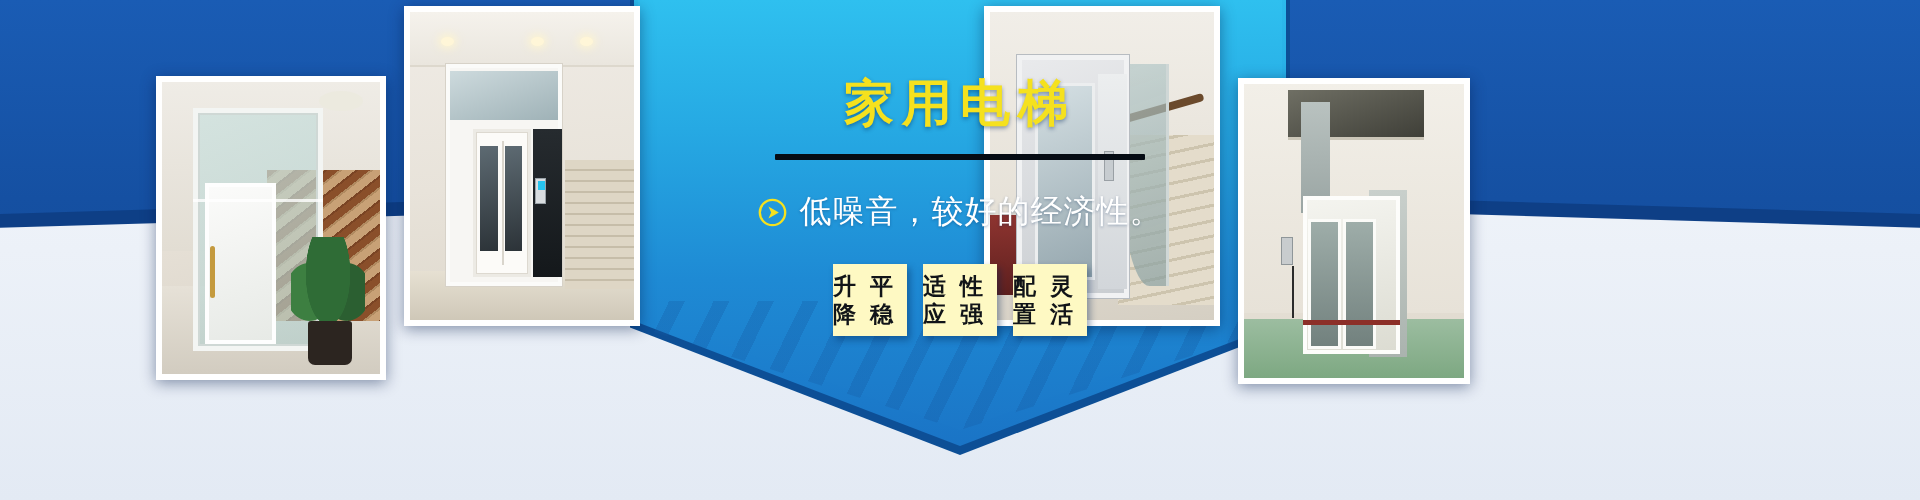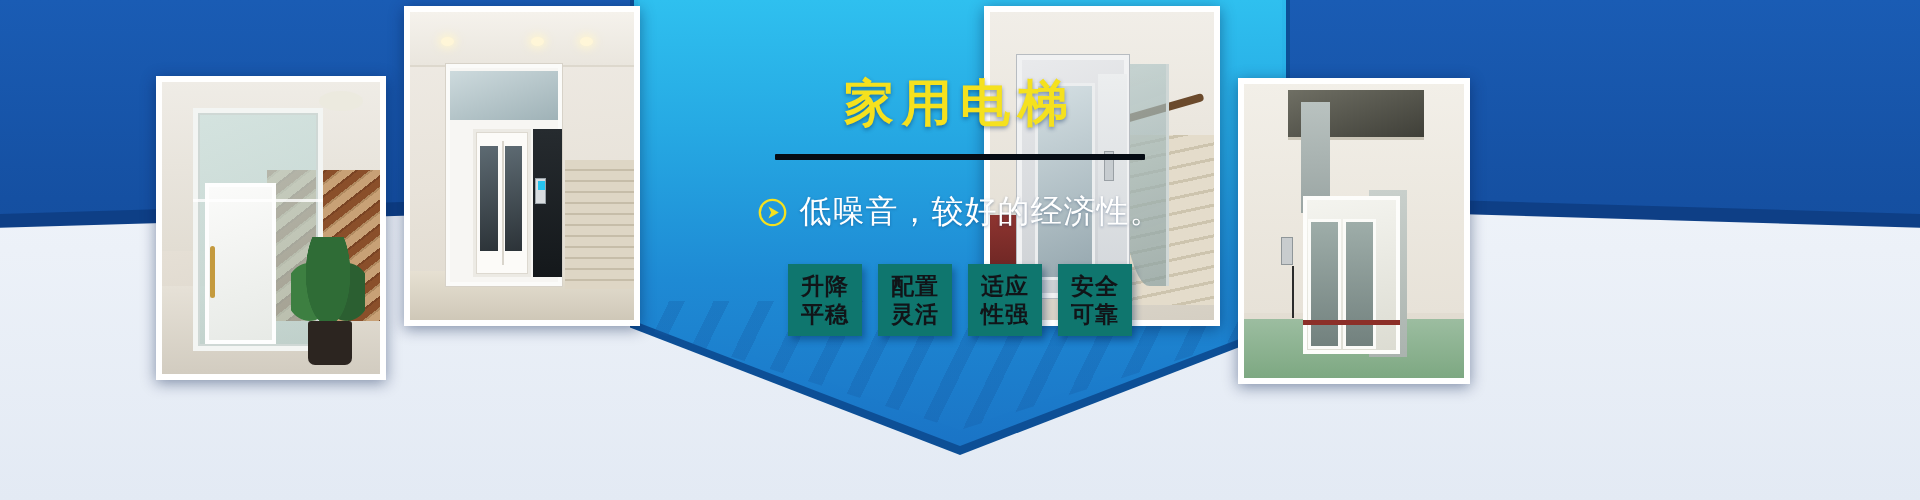--- a/index.html
+++ b/index.html
@@ -86,24 +86,24 @@
   }
   .arrow-icon { width:29px; height:29px; display:block; flex:0 0 auto; }
   .subline-text {
     color:#ffffff; font-size:32px; letter-spacing:1px;
     text-shadow:0 1px 3px rgba(0,40,90,.35);
     white-space:nowrap;
   }
 
   .tags { display:flex; gap:16px; margin-top:30px; }
   .tag {
-    background:#0f766e;
+    background:#fef9c3;
     color:#111418;
     width:74px; height:72px;
-    display:flex; flex-direction:column; align-items:center; justify-content:center;
+    display:flex; flex-direction:row; align-items:center; justify-content:center;
     font-size:23px; font-weight:bold; line-height:1.22;
     box-shadow:3px 4px 7px rgba(0,35,80,.40);
   }
   .tag span { display:block; letter-spacing:1px; }
 
   
   .photo {
     position:absolute;
     background:#ffffff;
     padding:6px;
@@ -295,27 +295,23 @@
       </svg>
       <span class="subline-text">低噪音，较好的经济性。</span>
     </div>
 
     <div class="tags">
       <div class="tag">
         <span>升降</span>
         <span>平稳</span>
       </div>
       <div class="tag">
+        <span>适应</span>
+        <span>性强</span>
+      </div>
+      <div class="tag">
         <span>配置</span>
         <span>灵活</span>
       </div>
-      <div class="tag">
-        <span>适应</span>
-        <span>性强</span>
-      </div>
-      <div class="tag">
-        <span>安全</span>
-        <span>可靠</span>
-      </div>
     </div>
 
   </div>
 </div>
 
 </body></html>

